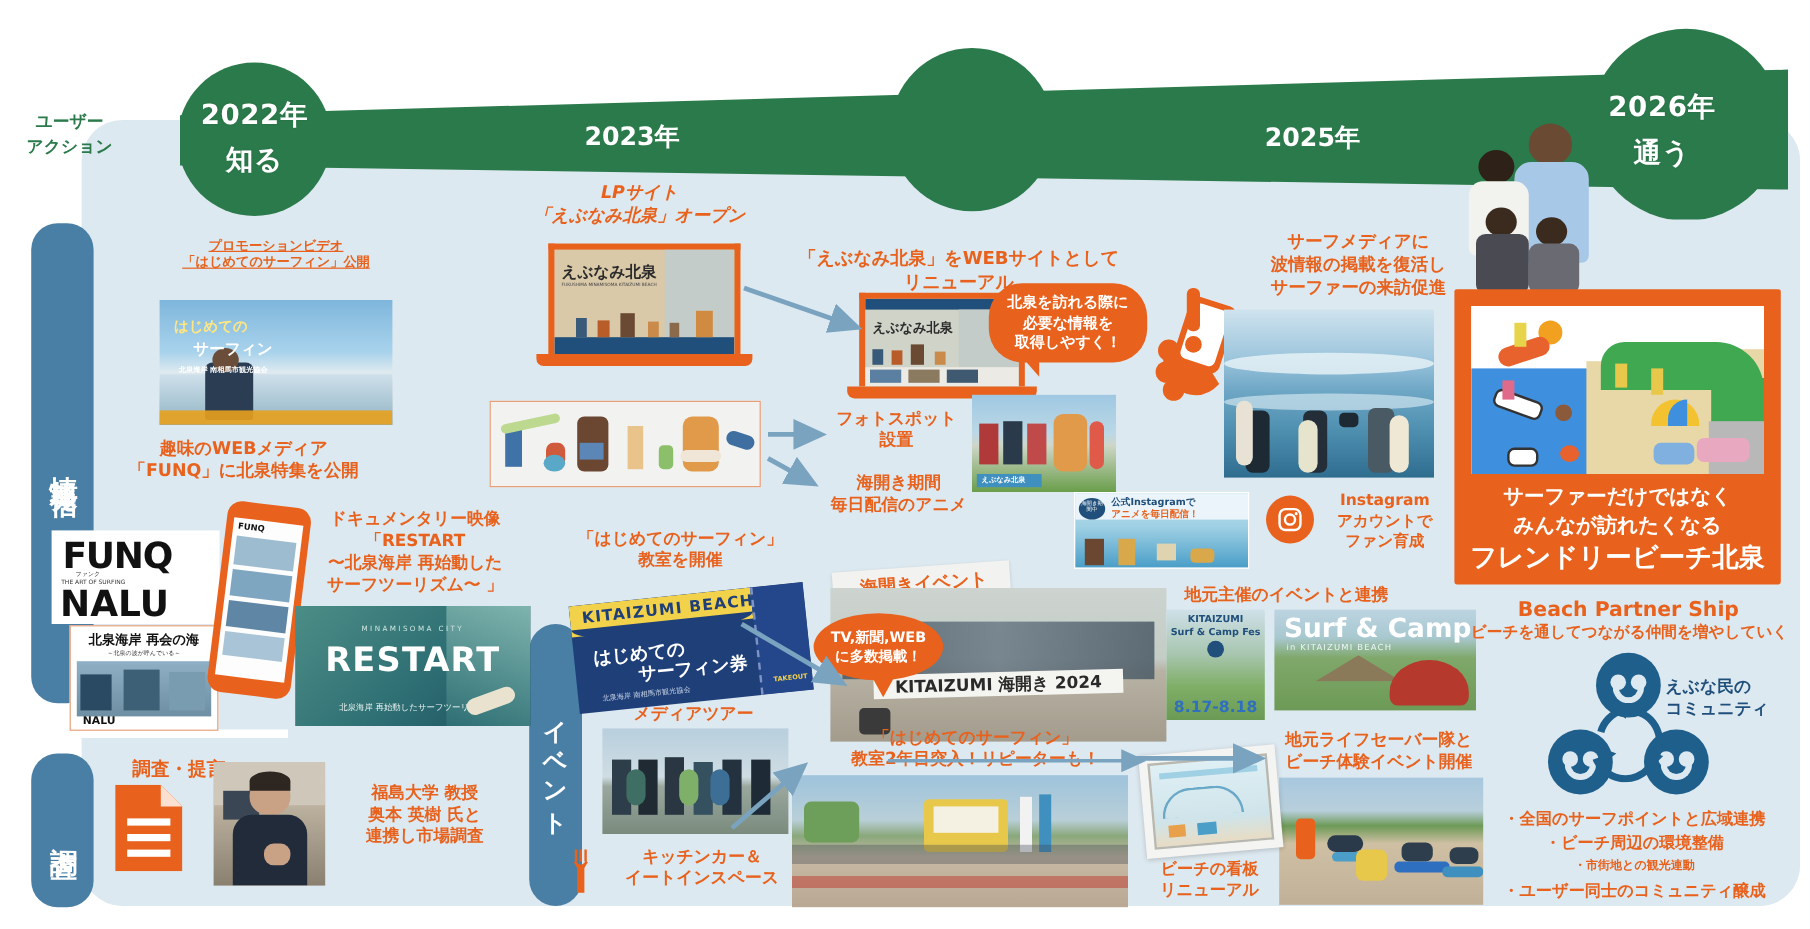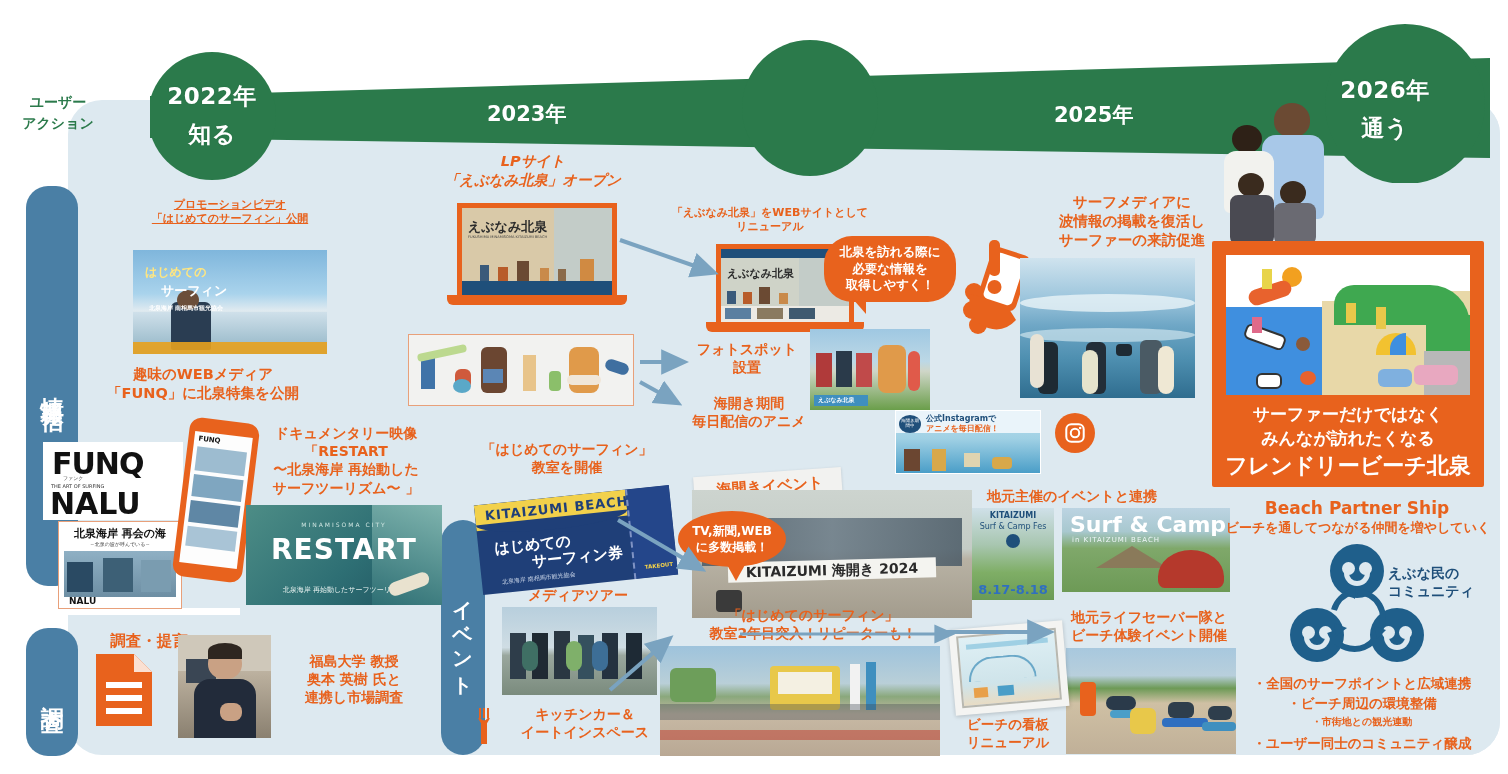--- a/index.html
+++ b/index.html
@@ -255,21 +255,21 @@
     <svg width="12" height="40">
         <path d="M2 2 L2 12 M6 2 L6 12 M10 2 L10 12 M1 12 q5 7 10 0 l-3 5 l0 20 l-4 0 l0 -20 z" stroke="#e8621d" stroke-width="2" fill="#e8621d"></path>
       </svg>
   </div>
   <div class="abs" style="left:666px;top:706px;width:14px;height:42px;">
     <svg width="14" height="42">
         <path d="M9 1 q5 12 2 24 l-4 0 l0 16 l-3 0 l0 -16 q-4 -12 2 -24 z" fill="#e8621d"></path>
       </svg>
   </div>
 
-  <div class="lbl" style="left:620px;top:206px;width:300px;font-size:11px;">
+  <div class="lbl" style="left:649px;top:206px;width:300px;font-size:15px;">
     <div>「えぶなみ北泉」をWEBサイトとして</div>
     <div>リニューアル</div>
   </div>
 
   <div class="laptop" style="left:716px;top:244px;width:138px;height:88px;">
     <div class="scr" style="background:#cfd3c8;">
       <div style="position:absolute;left:0;right:0;top:0;height:9px;background:#1f4f7a;"></div>
       <div style="position:absolute;right:0;top:9px;width:50px;bottom:16px;background:#c3ccc8;"></div>
       <div style="position:absolute;left:6px;top:17px;font-size:11px;font-weight:bold;color:#2b2b2b;">えぶなみ北泉</div>
       <div style="position:absolute;left:6px;bottom:18px;width:9px;height:13px;background:#3a5a7a;"></div>
@@ -387,26 +387,31 @@
     <div style="position:absolute;left:96px;top:86px;width:16px;height:12px;background:#1e2a33;border-radius:4px;"></div>
   </div>
 
   <div class="igicon" style="left:1055px;top:413px;width:40px;height:40px;">
     <svg width="22" height="22" viewBox="0 0 24 24">
       <rect x="2.5" y="2.5" width="19" height="19" rx="5.5" fill="none" stroke="#fff" stroke-width="2.2"></rect>
       <circle cx="12" cy="12" r="4.6" fill="none" stroke="#fff" stroke-width="2.2"></circle>
       <circle cx="17.6" cy="6.6" r="1.4" fill="#fff"></circle>
     </svg>
   </div>
+  <div class="lbl" style="left:1100px;top:410px;width:108px;font-size:13px;">
+    <div>Instagram</div>
+    <div>アカウントで</div>
+    <div>ファン育成</div>
+  </div>
 
   <div class="lbl" style="left:962px;top:487px;width:220px;font-size:14px;">地元主催のイベントと連携</div>
 
   <div class="ph" style="left:972px;top:508px;width:82px;height:92px;background:linear-gradient(180deg,#cfe0e8 0%,#a8c6b0 40%,#7fae66 70%,#6a9a55 100%);">
     <div style="position:absolute;left:0;right:0;top:3px;text-align:center;font-size:8px;font-weight:bold;color:#1f4f7a;">KITAIZUMI</div>
-    <div style="position:absolute;left:0;right:0;top:14px;text-align:center;font-size:8px;font-weight:normal;color:#1f4f7a;">Surf &amp; Camp Fes</div>
+    <div style="position:absolute;left:0;right:0;top:14px;text-align:center;font-size:8px;font-weight:bold;color:#1f4f7a;">Surf &amp; Camp Fes</div>
     <div style="position:absolute;left:34px;top:26px;width:14px;height:14px;border-radius:50%;background:#1f4f7a;"></div>
     <div style="position:absolute;left:0;right:0;bottom:3px;text-align:center;font-size:13px;font-weight:bold;color:#2f6fc0;">8.17-8.18</div>
   </div>
 
   <div class="ph" style="left:1062px;top:508px;width:168px;height:84px;background:linear-gradient(180deg,#bcd4e2 0%,#a8c8cf 28%,#7fa86a 48%,#6d9a56 100%);">
     <div style="position:absolute;left:8px;top:4px;font-size:22px;font-weight:bold;color:#fff;">Surf &amp; Camp</div>
     <div style="position:absolute;left:10px;top:28px;font-size:7px;color:#eef6f8;letter-spacing:1px;">in KITAIZUMI BEACH</div>
     <div style="position:absolute;left:34px;top:38px;width:72px;height:22px;background:#8a7a5a;clip-path:polygon(0 100%,50% 0,100% 100%);"></div>
     <div style="position:absolute;right:6px;bottom:4px;width:66px;height:38px;background:#b5392c;border-radius:50% 50% 10% 10%/70% 70% 20% 20%;"></div>
   </div>

